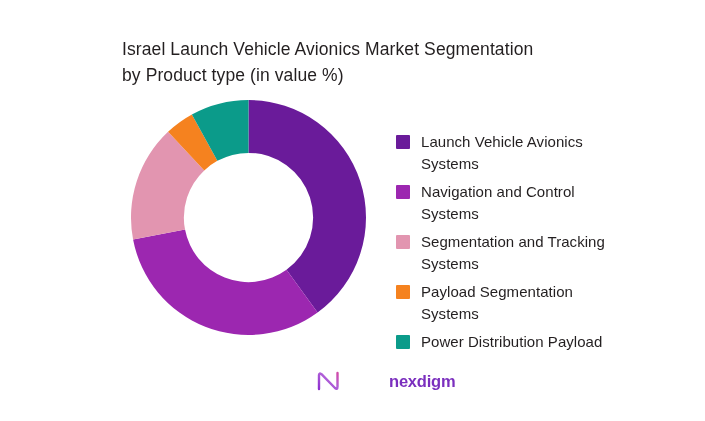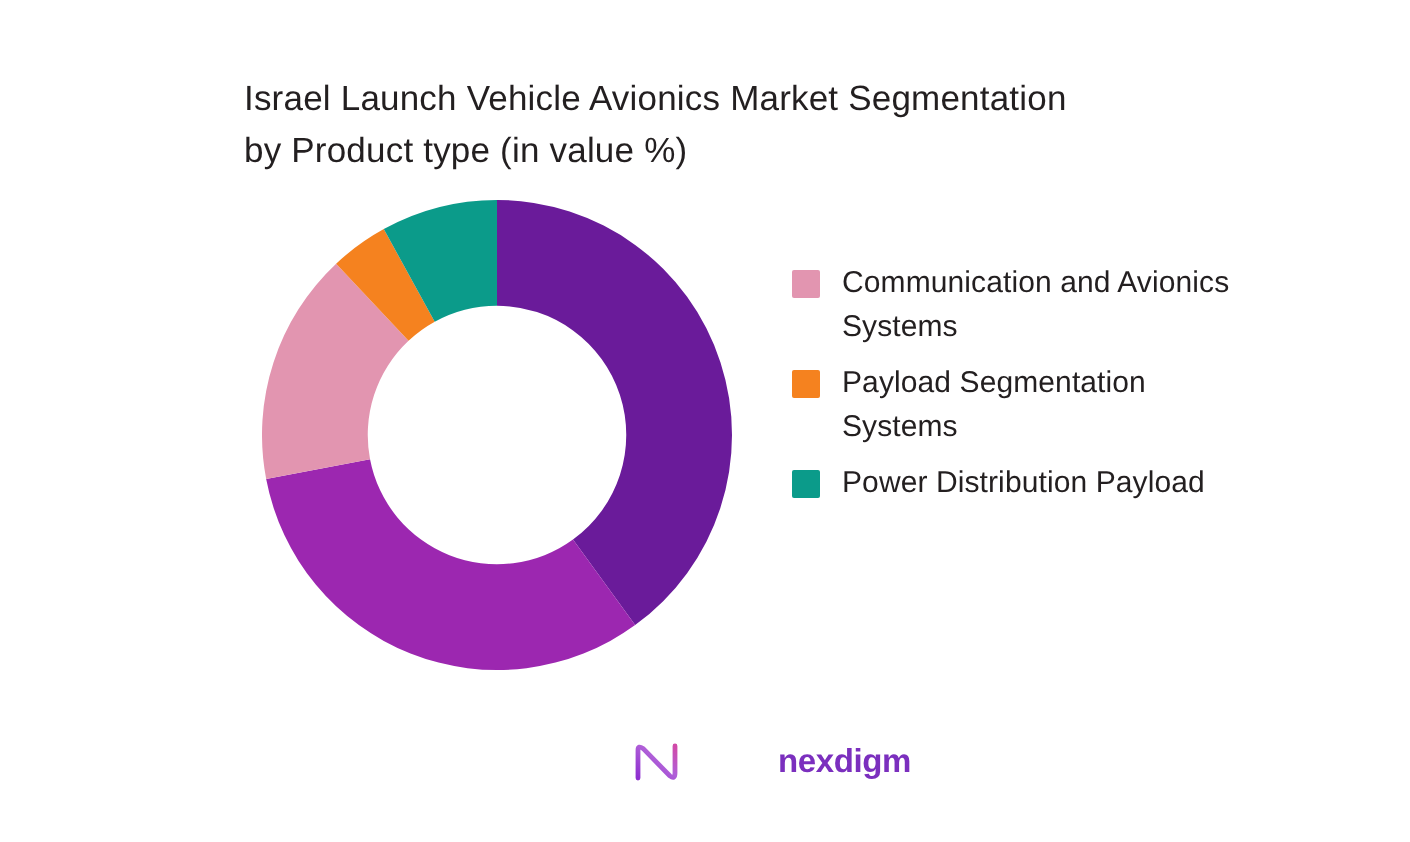--- a/index.html
+++ b/index.html
@@ -113,22 +113,30 @@
           <path d="M 186.5647671443656 212.55949683905632 A 117.5 117.5 0 0 1 2.0812480393790764 139.51730446382263 L 54.01968642165849 129.60951745510246 A 64.625 64.625 0 0 0 155.48562192940108 169.78272326148098 Z" fill="#9c27b0"></path>
           <path d="M 2.0812480393790764 139.51730446382263 A 117.5 117.5 0 0 1 37.06571505337905 31.846186277984174 L 73.26114327935848 70.3904024528913 A 64.625 64.625 0 0 0 54.01968642165849 129.60951745510246 Z" fill="#e295b0"></path>
           <path d="M 37.06571505337905 31.846186277984174 A 117.5 117.5 0 0 1 60.893943293048366 14.533965094846081 L 86.3666688111766 60.86868080216534 A 64.625 64.625 0 0 0 73.26114327935848 70.3904024528913 Z" fill="#f5821f"></path>
           <path d="M 60.893943293048366 14.533965094846081 A 117.5 117.5 0 0 1 117.49999999999997 0 L 117.49999999999999 52.875 A 64.625 64.625 0 0 0 86.3666688111766 60.86868080216534 Z" fill="#0b9b8a"></path>
         </g>
     </svg>
   </div>
 
   <div id="legend">
       <div class="legend-item">
+        <span class="legend-swatch" style="background: rgb(106, 27, 154);"></span>
+        <span class="legend-label">Launch Vehicle Avionics Systems</span>
+      </div>
+      <div class="legend-item">
+        <span class="legend-swatch" style="background: rgb(156, 39, 176);"></span>
+        <span class="legend-label">Navigation and Control Systems</span>
+      </div>
+      <div class="legend-item">
         <span class="legend-swatch" style="background: rgb(226, 149, 176);"></span>
-        <span class="legend-label">Communication and Avionics Systems</span>
+        <span class="legend-label">Segmentation and Tracking Systems</span>
       </div>
       <div class="legend-item">
         <span class="legend-swatch" style="background: rgb(245, 130, 31);"></span>
         <span class="legend-label">Payload Segmentation Systems</span>
       </div>
       <div class="legend-item">
         <span class="legend-swatch" style="background: rgb(11, 155, 138);"></span>
         <span class="legend-label">Power Distribution Payload</span>
       </div>
     </div>

